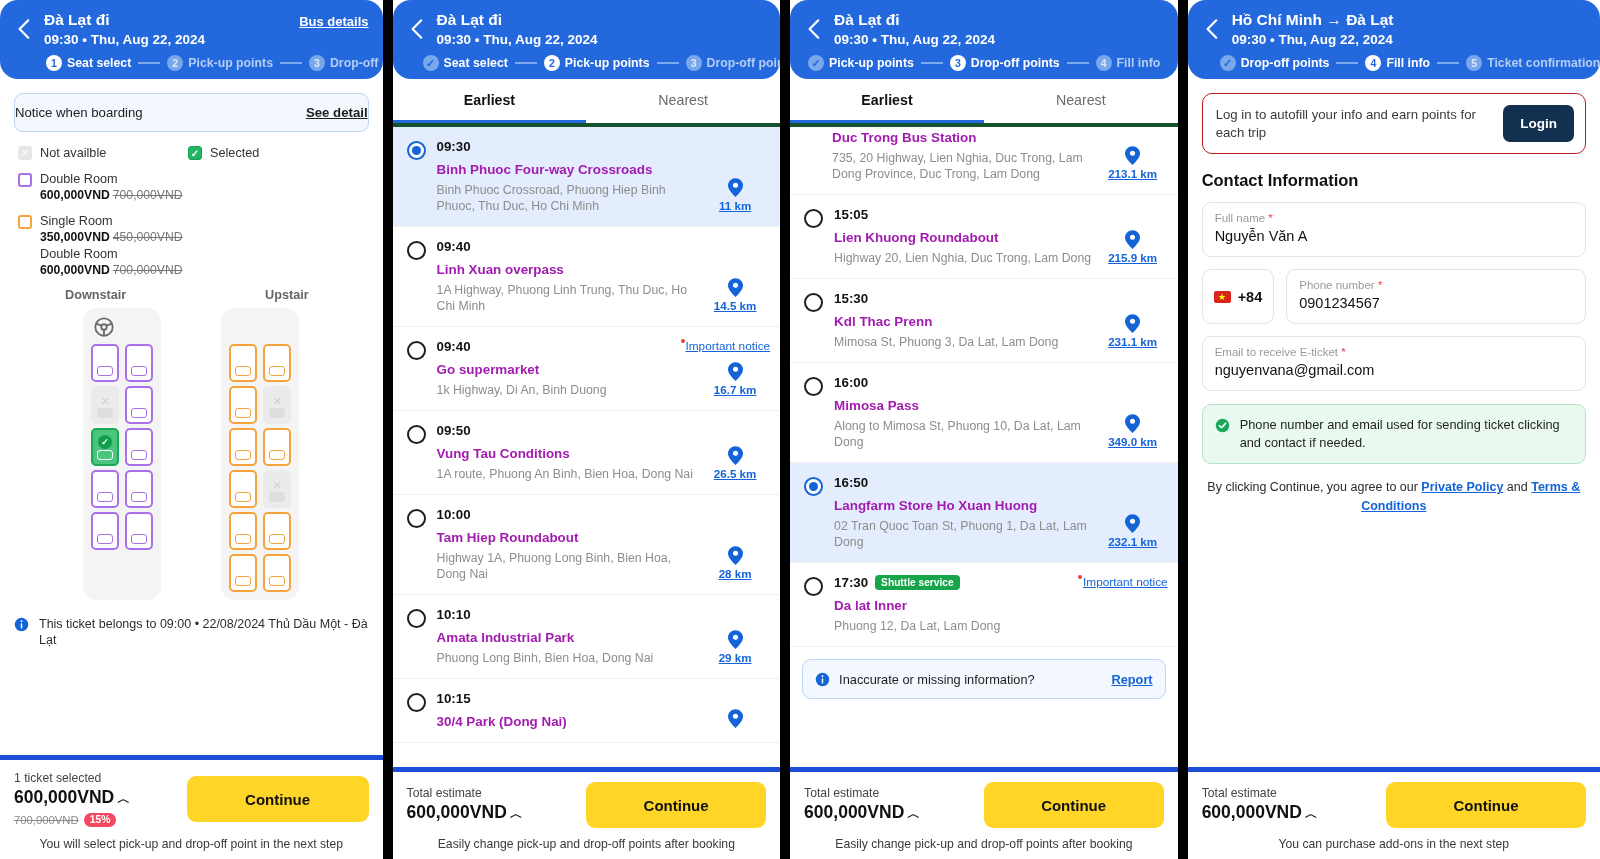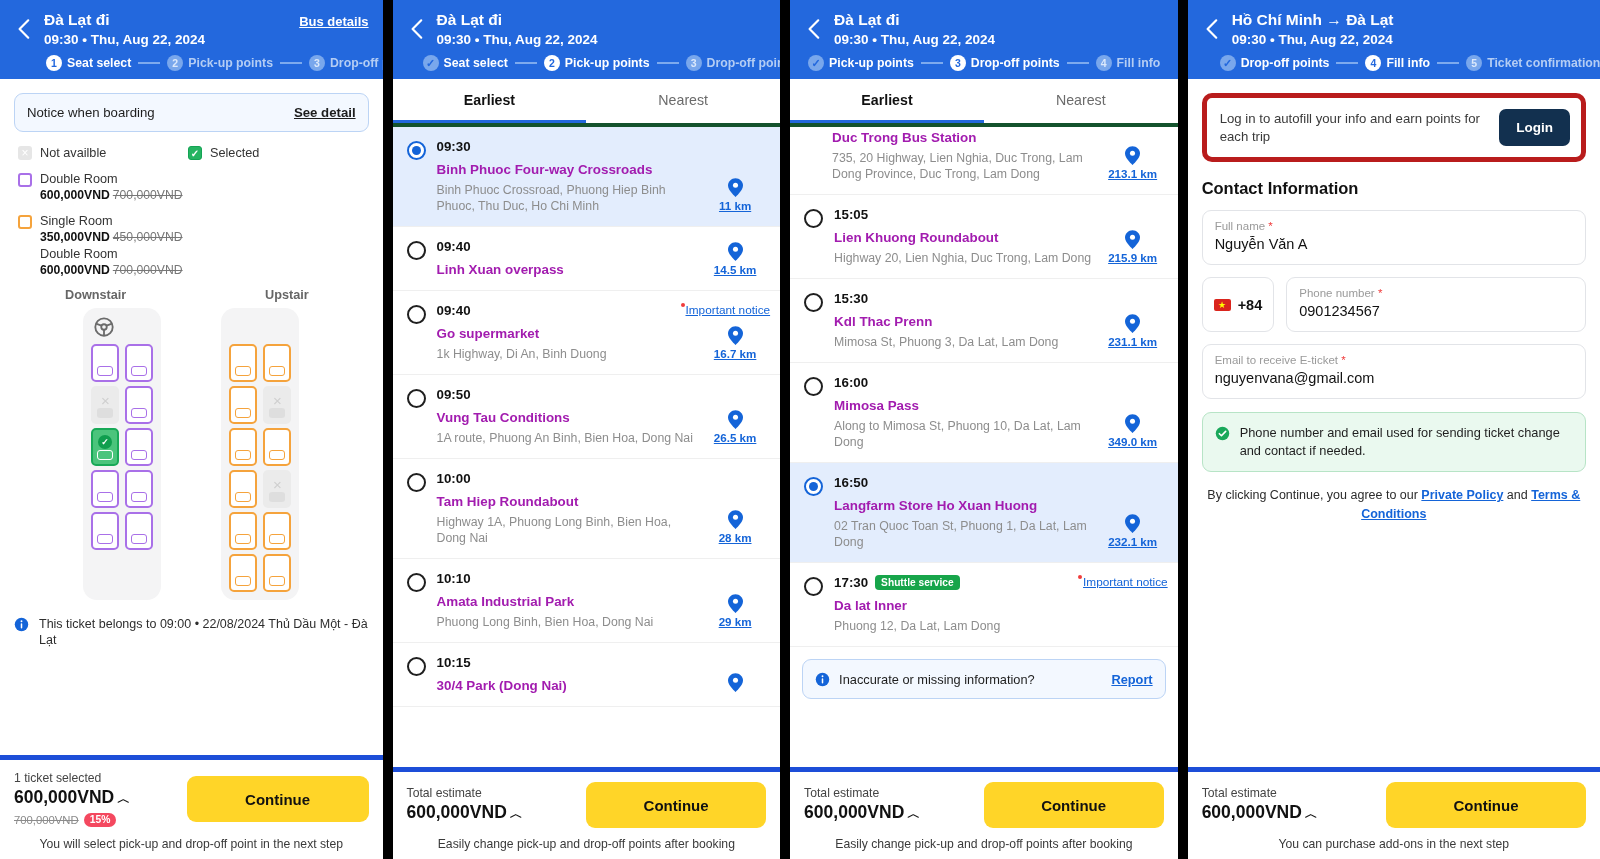--- a/index.html
+++ b/index.html
@@ -24,20 +24,21 @@
   .p3 { width: 390px; }
   .p4 { width: 415px; }
 
   
   .hdr {
     background: #2368dd;
     color: #fff;
     padding: 10px 14px 8px 12px;
     flex: 0 0 auto;
     position: relative;
+    border-radius: 18px;
   }
   .hdr-top { display: flex; align-items: flex-start; }
   .back-ic {
     width: 26px; height: 26px; flex: 0 0 26px;
     margin-top: 6px; margin-right: 6px;
     cursor: pointer;
   }
   .hdr-txt { flex: 1 1 auto; min-width: 0; }
   .hdr-title { font-size: 15.5px; font-weight: bold; line-height: 19px; white-space: nowrap; }
   .hdr-sub { font-size: 13.5px; font-weight: bold; line-height: 19px; margin-top: 1px; white-space: nowrap; }
@@ -67,21 +68,21 @@
   .step.done .lbl { color: #fff; }
   .step-line { width: 22px; height: 2px; background: #7daaee; margin: 0 7px; flex: 0 0 22px; }
 
   
   .body { flex: 1 1 auto; overflow: hidden; position: relative; }
 
   
   .notice-box {
     margin: 14px 14px 0 14px;
     border: 1px solid #bcd4f5; background: #f3f8ff;
-    border-radius: 9px; padding: 11px 12px;
+    border-radius: 9px; padding: 11px 0;
     display: flex; align-items: center; justify-content: space-between;
     cursor: pointer;
   }
   .notice-box .t { font-size: 13.2px; color: #1d1d1d; }
   .notice-box .a { font-size: 13.2px; font-weight: bold; color: #1d1d1d; text-decoration: underline; }
 
   .legend { padding: 14px 18px 0 18px; }
   .legend-row1 { display: flex; align-items: center; margin-bottom: 11px; }
   .legend-row1 .cell { display: flex; align-items: center; gap: 8px; width: 170px; }
   .legend-row1 .lbl { font-size: 12.7px; color: #333; }
@@ -237,21 +238,21 @@
   .report-box {
     margin: 12px 12px 0 12px;
     border: 1px solid #bcd4f5; background: #f3f8ff; border-radius: 9px;
     padding: 11px 12px; display: flex; align-items: center; justify-content: space-between;
   }
   .report-box .t { font-size: 12.8px; color: #1d1d1d; }
   .report-box .a { font-size: 12.8px; font-weight: bold; color: #1464d8; text-decoration: underline; cursor: pointer; }
 
   
   .login-box {
-    margin: 14px 14px 0 14px; border: 5px solid #b91c1c; border-radius: 10px;
+    margin: 14px 14px 0 14px; border: 1px solid #b91c1c; border-radius: 10px;
     padding: 11px 11px 11px 13px;
     display: flex; align-items: center; justify-content: space-between; gap: 10px;
   }
   .login-box .t { font-size: 13.2px; color: #3a3a3a; line-height: 18px; }
   .btn-login {
     background: #12304f; color: #fff; font-size: 13.5px; font-weight: bold;
     border: none; border-radius: 7px; padding: 11px 17px; cursor: pointer;
   }
   .sec-title { font-size: 16.5px; font-weight: bold; color: #111; margin: 17px 0 0 14px; }
   .field {
@@ -503,20 +504,21 @@
         </div>
       </div>
 
       <div class="stop">
         <span class="radio"></span>
         <div class="stop-main">
           <div class="stop-time-row">
               <span class="stop-time">09:40</span>
             </div>
           <div class="stop-name">Linh Xuan overpass</div>
+          <div class="stop-addr">1A Highway, Phuong Linh Trung, Thu Duc, Ho Chi Minh</div>
         </div>
         <div class="stop-right">
           <svg class="pin" viewBox="0 0 16 20">
               <path d="M8 0C3.6 0 0 3.5 0 7.8 0 13.2 8 20 8 20s8-6.8 8-12.2C16 3.5 12.4 0 8 0z" fill="#1464d8"></path>
               <circle cx="8" cy="7.6" r="2.7" fill="#fff"></circle>
             </svg>
           <span class="dist">14.5 km</span>
         </div>
       </div>
 
@@ -842,21 +844,21 @@
       <div class="field">
         <div class="lab"><span>Email to receive E-ticket</span> <span class="req">*</span></div>
         <div class="val">nguyenvana@gmail.com</div>
       </div>
 
       <div class="green-note">
         <svg class="ic" viewBox="0 0 20 20">
           <circle cx="10" cy="10" r="9" fill="#19a85a"></circle>
           <path d="M5.8 10.3 L8.6 13 L14.2 7.2" fill="none" stroke="#fff" stroke-width="2.2" stroke-linecap="round" stroke-linejoin="round"></path>
         </svg>
-        <span class="t">Phone number and email used for sending ticket change and contact if needed.</span>
+        <span class="t">Phone number and email used for sending ticket clicking and contact if needed.</span>
       </div>
 
       <div class="agree"><span>By clicking Continue, you agree to our </span><a>Private Policy</a><span> and </span><a>Terms &amp; Conditions</a></div>
     </div>
 
     <div class="footer">
       <div class="foot-row">
         <div class="foot-left">
           <div class="cap">Total estimate</div>
           <div class="amt"><span>600,000VND</span><span class="caret">︿</span></div>

